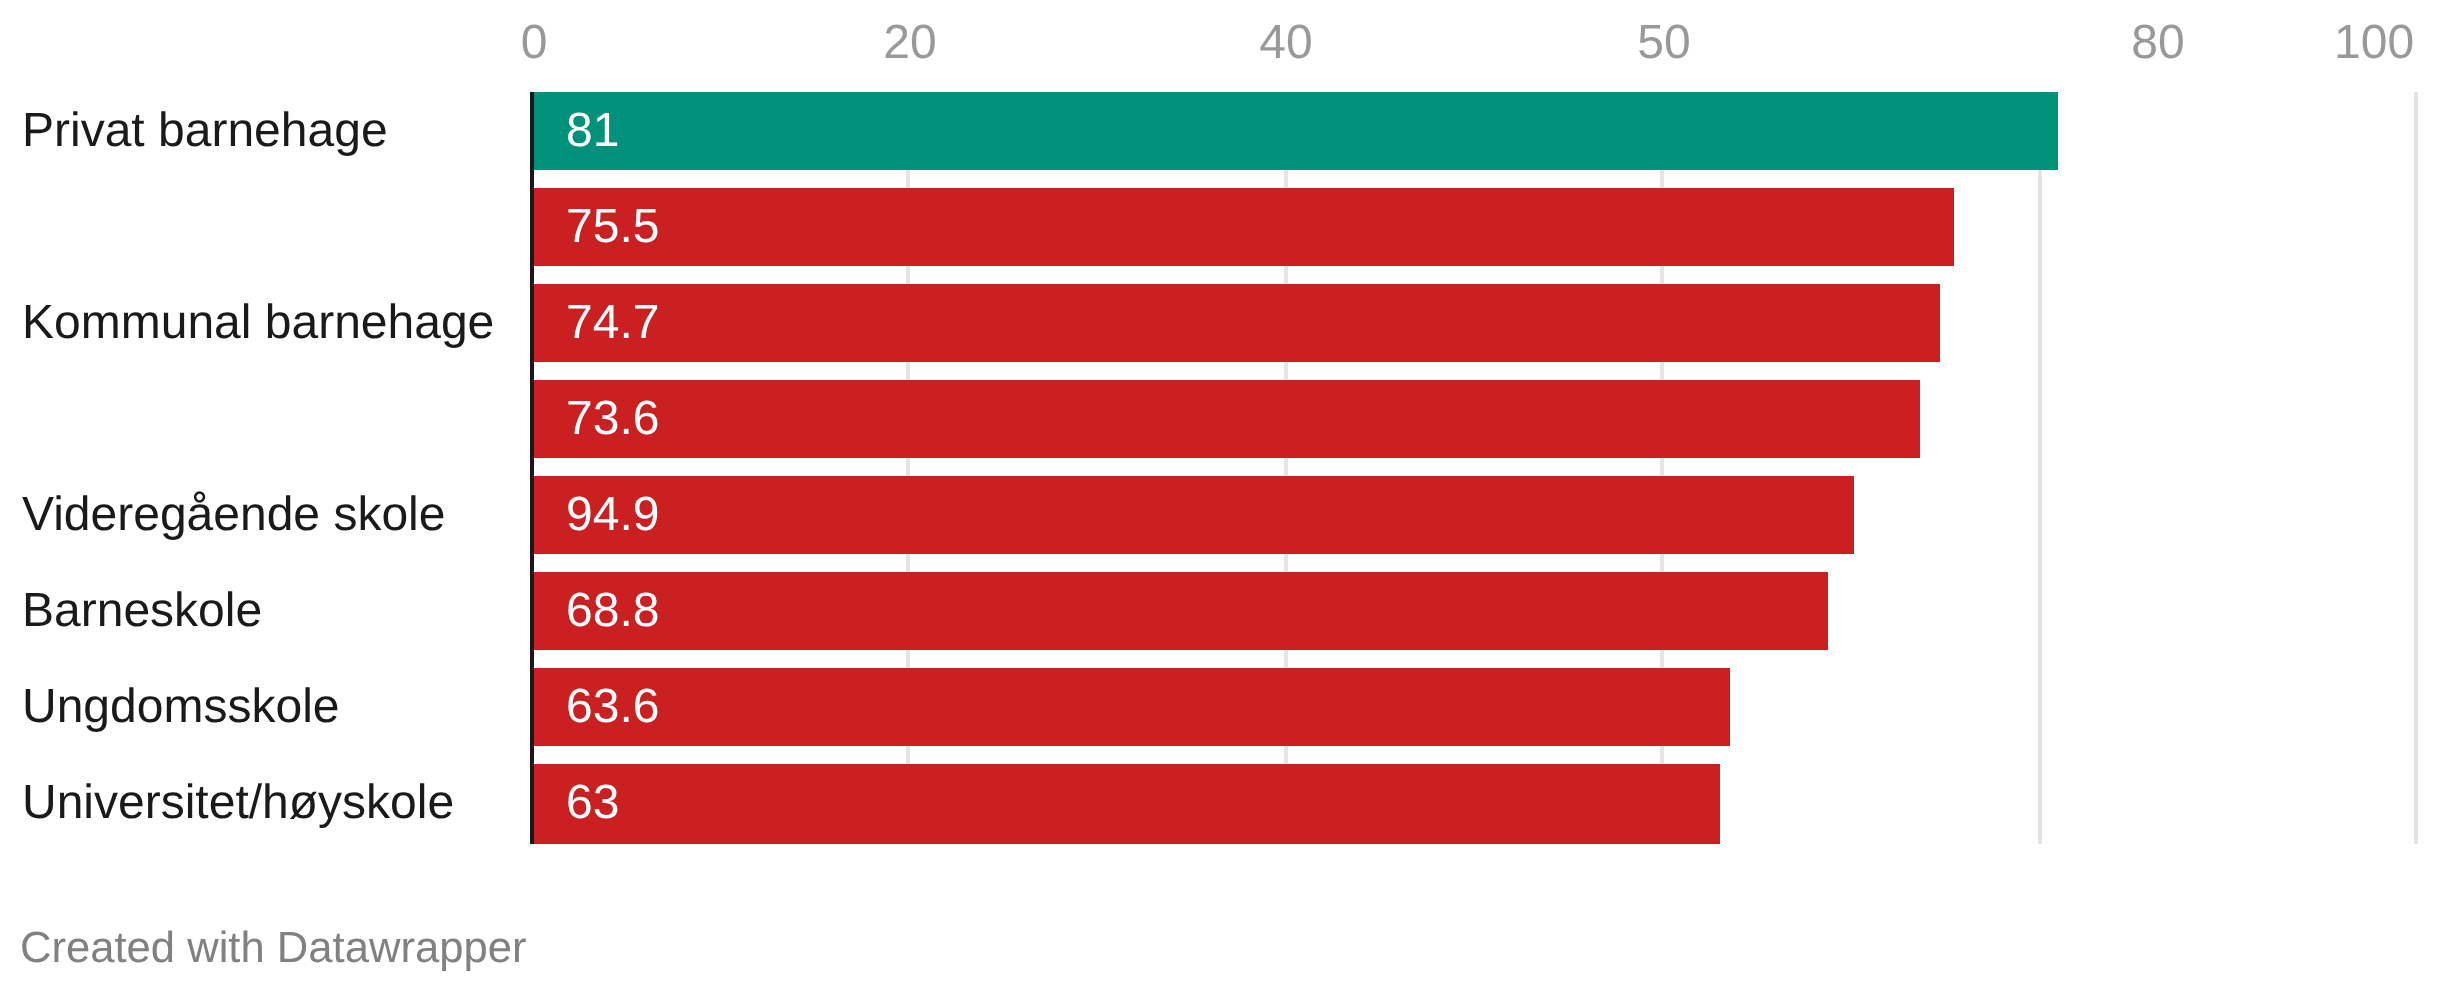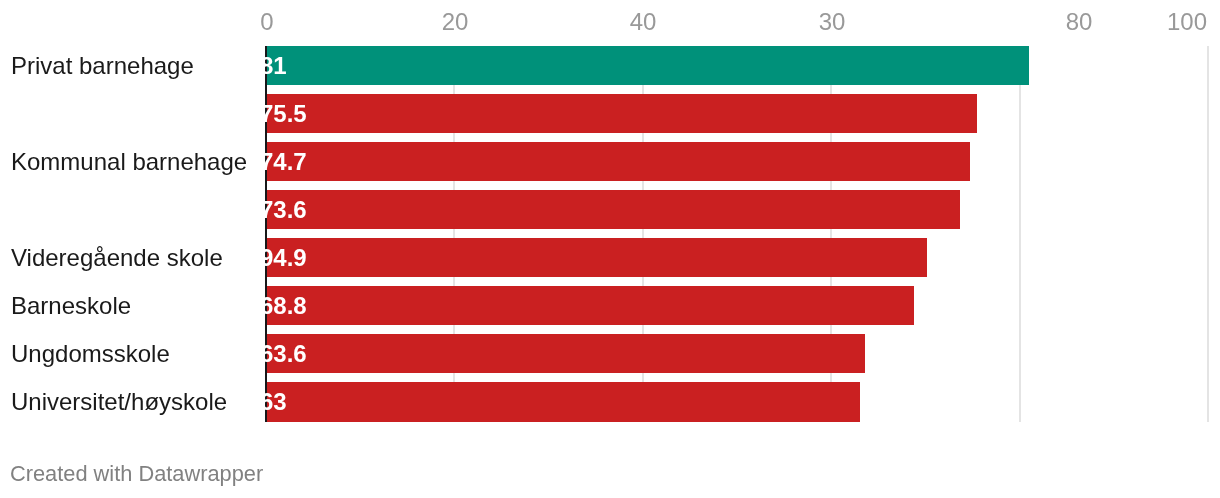--- a/index.html
+++ b/index.html
@@ -74,26 +74,25 @@
   }
 
   .bar {
     position: absolute;
     left: 265.5px;
     height: 39.4px;
   }
 
   .bar-value {
     position: absolute;
-    left: 260px;
+    left: 283px;
     font-size: 24px;
     line-height: 24px;
     color: #ffffff;
     white-space: nowrap;
-    font-weight: bold;
   }
 
   .footer-credit {
     position: absolute;
     left: 10.3px;
     top: 463px;
     font-size: 21.8px;
     line-height: 21.8px;
     color: #818181;
     white-space: nowrap;
@@ -108,21 +107,21 @@
 
     <div class="gridline" style="left:453.1px;"></div>
     <div class="gridline" style="left:641.7px;"></div>
     <div class="gridline" style="left:830.3px;"></div>
     <div class="gridline" style="left:1018.9px;"></div>
     <div class="gridline" style="left:1206.6px;"></div>
 
     <div class="axis-label centered" style="left:267.0px;">0</div>
     <div class="axis-label centered" style="left:454.5px;">20</div>
     <div class="axis-label centered" style="left:642.8px;">40</div>
-    <div class="axis-label centered" style="left:831.6px;">30</div>
+    <div class="axis-label centered" style="left:831.6px;">50</div>
     <div class="axis-label centered" style="left:1079px;">80</div>
     <div class="axis-label" style="right:12.5px;margin-left:40px;">100</div>
 
     <div class="cat-label" style="top:54px;">Privat barnehage</div>
     <div class="cat-label" style="top:150.1px;">Kommunal barnehage</div>
     <div class="cat-label" style="top:246.2px;">Videregående skole</div>
     <div class="cat-label" style="top:294.25px;">Barneskole</div>
     <div class="cat-label" style="top:342.3px;">Ungdomsskole</div>
     <div class="cat-label" style="top:390.35px;">Universitet/høyskole</div>
 

